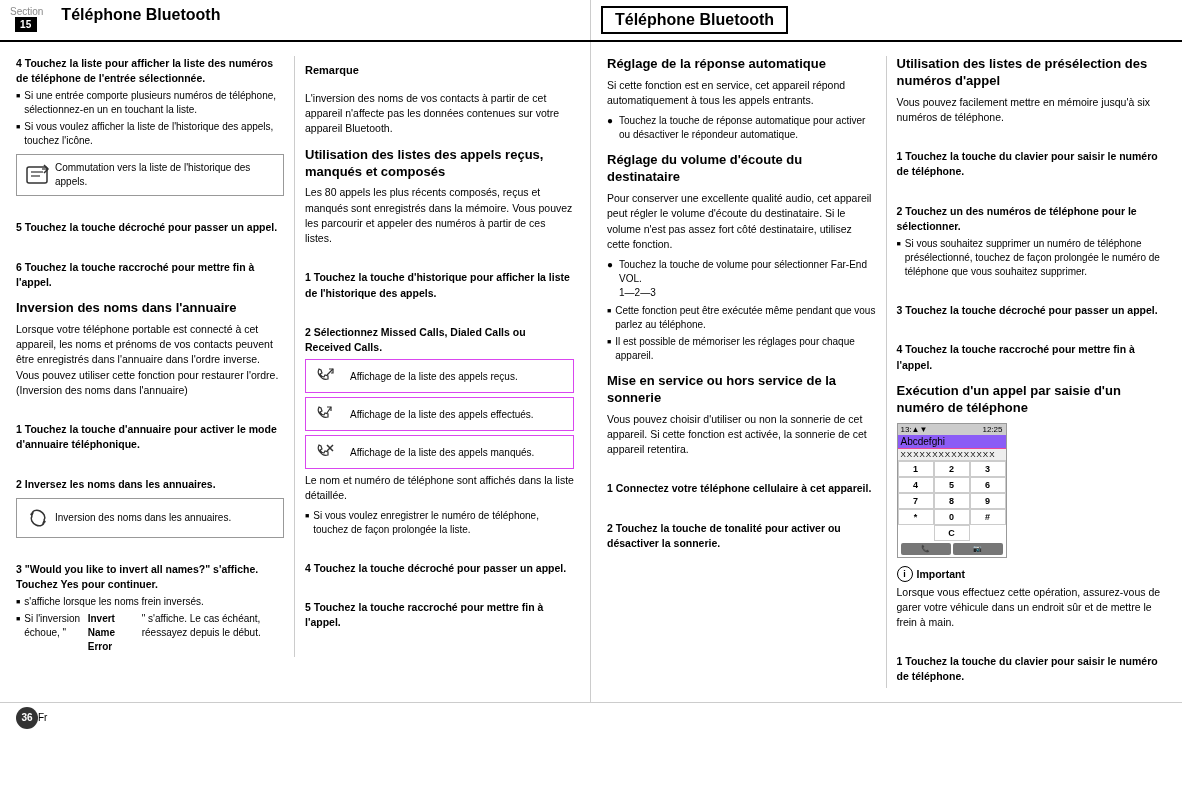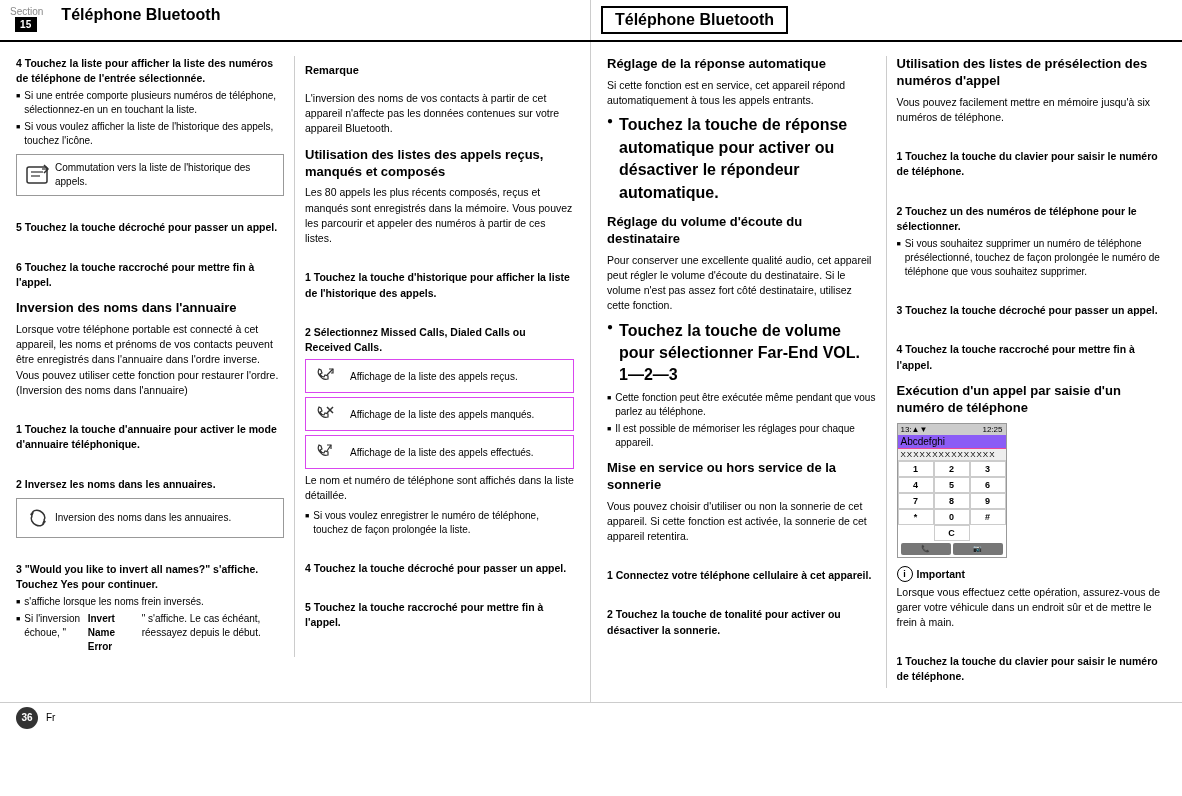--- a/index.html
+++ b/index.html
@@ -128,22 +128,22 @@
       gap: 4px;
     }
     .bullet-text::before {
       content: "■";
       font-size: 7px;
       margin-top: 2px;
       flex-shrink: 0;
     }
 
     .bold-bullet {
-      font-size: 16px;
-      font-weight: bold;
+      font-size: 10px;
+      font-weight: normal;
       line-height: 1.4;
       margin-bottom: 4px;
       margin-top: 6px;
       display: flex;
       align-items: flex-start;
       gap: 6px;
     }
     .bold-bullet::before {
       content: "●";
       font-size: 10px;
@@ -287,21 +287,20 @@
       background: #333;
       color: #fff;
       border-radius: 50%;
       width: 22px;
       height: 22px;
       display: flex;
       align-items: center;
       justify-content: center;
       font-size: 10px;
       font-weight: bold;
-      margin-right: 8px;
     }
     .footer-lang {
       font-size: 10px;
     }
 
     
     .svg-icon {
       width: 28px;
       height: 24px;
     }
@@ -389,36 +388,36 @@
               <line x1="20" y1="4" x2="14" y2="10" stroke="#333" stroke-width="1.2"></line>
             </svg>
           </div>
           <span class="icon-desc">Affichage de la liste des appels reçus.</span>
         </div>
 
         <div class="icon-row">
           <div class="icon-cell">
             <svg width="28" height="22" viewBox="0 0 28 22" xmlns="http://www.w3.org/2000/svg">
               <path d="M6 4 C5 6 5 9 7 11 C9 14 12 15 15 14 L15 11 L12 10 L11 12 C10 12 8 11 7 9 L9 8 L8 5 Z" fill="none" stroke="#333" stroke-width="1.2"></path>
+              <path d="M14 4 L18 4 L18 8" fill="none" stroke="#333" stroke-width="1.2"></path>
+              <line x1="14" y1="10" x2="18" y2="4" stroke="#333" stroke-width="1.2"></line>
+            </svg>
+          </div>
+          <span class="icon-desc">Affichage de la liste des appels effectués.</span>
+        </div>
+
+        <div class="icon-row">
+          <div class="icon-cell">
+            <svg width="28" height="22" viewBox="0 0 28 22" xmlns="http://www.w3.org/2000/svg">
+              <path d="M6 4 C5 6 5 9 7 11 C9 14 12 15 15 14 L15 11 L12 10 L11 12 C10 12 8 11 7 9 L9 8 L8 5 Z" fill="none" stroke="#333" stroke-width="1.2"></path>
               <line x1="14" y1="4" x2="20" y2="10" stroke="#333" stroke-width="1.5"></line>
               <line x1="20" y1="4" x2="14" y2="10" stroke="#333" stroke-width="1.5"></line>
             </svg>
           </div>
           <span class="icon-desc">Affichage de la liste des appels manqués.</span>
-        </div>
-
-        <div class="icon-row">
-          <div class="icon-cell">
-            <svg width="28" height="22" viewBox="0 0 28 22" xmlns="http://www.w3.org/2000/svg">
-              <path d="M6 4 C5 6 5 9 7 11 C9 14 12 15 15 14 L15 11 L12 10 L11 12 C10 12 8 11 7 9 L9 8 L8 5 Z" fill="none" stroke="#333" stroke-width="1.2"></path>
-              <path d="M14 4 L18 4 L18 8" fill="none" stroke="#333" stroke-width="1.2"></path>
-              <line x1="14" y1="10" x2="18" y2="4" stroke="#333" stroke-width="1.2"></line>
-            </svg>
-          </div>
-          <span class="icon-desc">Affichage de la liste des appels effectués.</span>
         </div>
 
         <p class="body-text">Le nom et numéro de téléphone sont affichés dans la liste détaillée.</p>
         <div class="bullet-text">Si vous voulez enregistrer le numéro de téléphone, touchez de façon prolongée la liste.</div>
         <p class="step-text">4   Touchez la touche décroché pour passer un appel.</p>
         <p class="step-text">5   Touchez la touche raccroché pour mettre fin à l'appel.</p>
       </div>
     </div>
   </div>
 

